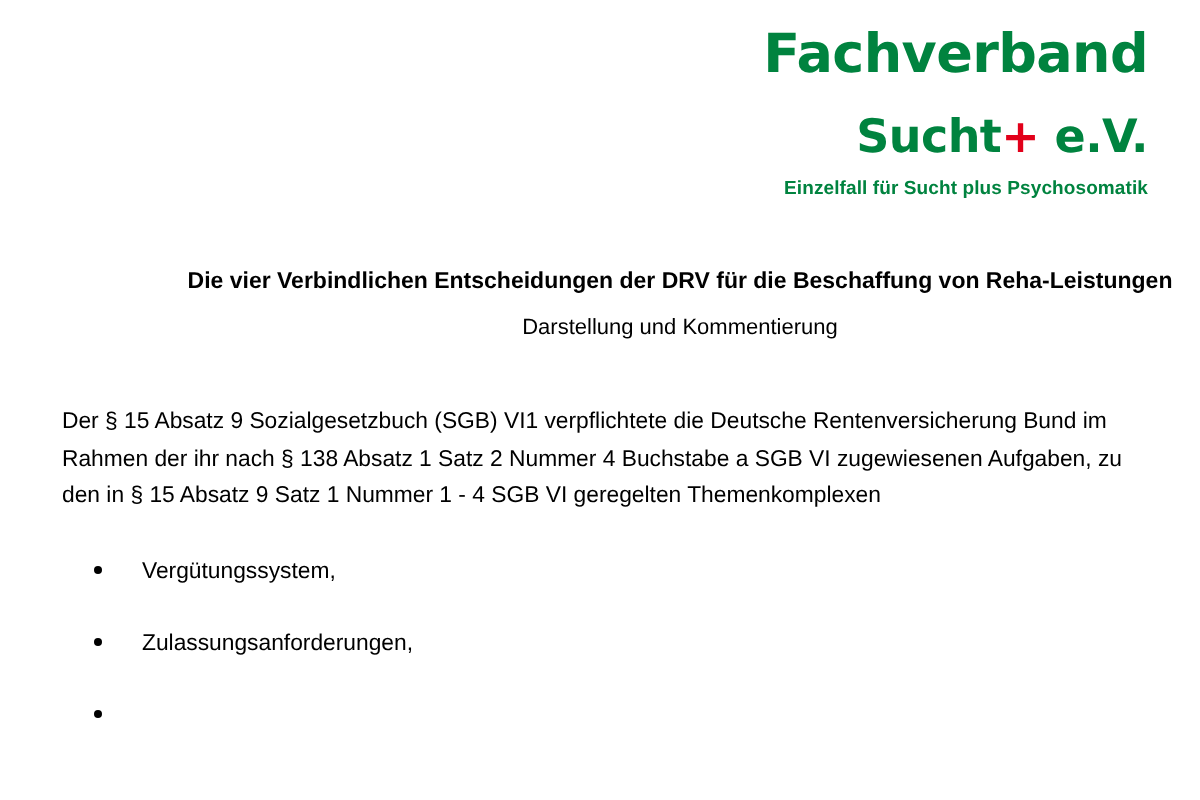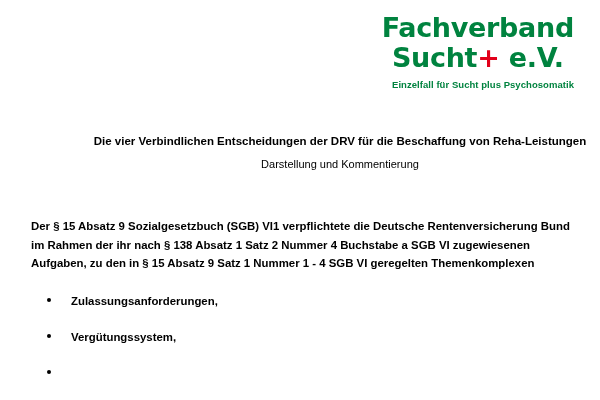--- a/index.html
+++ b/index.html
@@ -35,26 +35,25 @@
     font-family: "DejaVu Sans", sans-serif;
     font-weight: bold;
     font-size: 27px;
     letter-spacing: -0.3px;
     color: #00833f;
     display: block;
   }
   .logo-line2 {
     font-family: "DejaVu Sans", sans-serif;
     font-weight: bold;
-    font-size: 27px;
+    font-size: 23px;
     letter-spacing: -0.3px;
     color: #00833f;
     display: block;
-    margin-top: 3px;
-    text-align: center;
+    margin-top: 17px;
   }
   .logo-plus {
     color: #e2001a;
     font-weight: bold;
   }
   .logo-tagline {
     display: block;
     margin-top: 9px;
     font-family: "Liberation Sans", sans-serif;
     font-weight: bold;
@@ -82,24 +81,23 @@
     font-size: 11px;
     font-weight: normal;
     color: #000000;
     margin-top: 8px;
     line-height: 1.4;
   }
 
   
   .body-block {
     position: absolute;
-    top: 206px;
+    top: 191px;
     left: 31px;
     width: 540px;
-    font-weight: bold;
   }
   .para {
     font-size: 11.4px;
     line-height: 1.62;
     color: #000000;
     text-align: left;
   }
 
   ul.bullets {
     list-style: none;
@@ -140,25 +138,25 @@
     <div class="doc-title">Die vier Verbindlichen Entscheidungen der DRV für die Beschaffung von Reha-Leistungen</div>
     <div class="doc-subtitle">Darstellung und Kommentierung</div>
   </div>
 
   <div class="body-block">
     <p class="para">Der § 15 Absatz 9 Sozialgesetzbuch (SGB) VI1 verpflichtete die Deutsche Rentenversicherung Bund im Rahmen der ihr nach § 138 Absatz 1 Satz 2 Nummer 4 Buchstabe a SGB VI zugewiesenen Aufgaben, zu den in § 15 Absatz 9 Satz 1 Nummer 1 - 4 SGB VI geregelten Themenkomplexen</p>
 
     <ul class="bullets">
       <li>
         <span class="dot"></span>
-        <span>Zulassungsanforderungen,</span>
+        <span>Vergütungssystem,</span>
       </li>
       <li>
         <span class="dot"></span>
-        <span>Vergütungssystem,</span>
+        <span>Zulassungsanforderungen,</span>
       </li>
       <li>
         <span class="dot"></span>
       </li>
 
     </ul>
 
   </div>
 
 </div>

